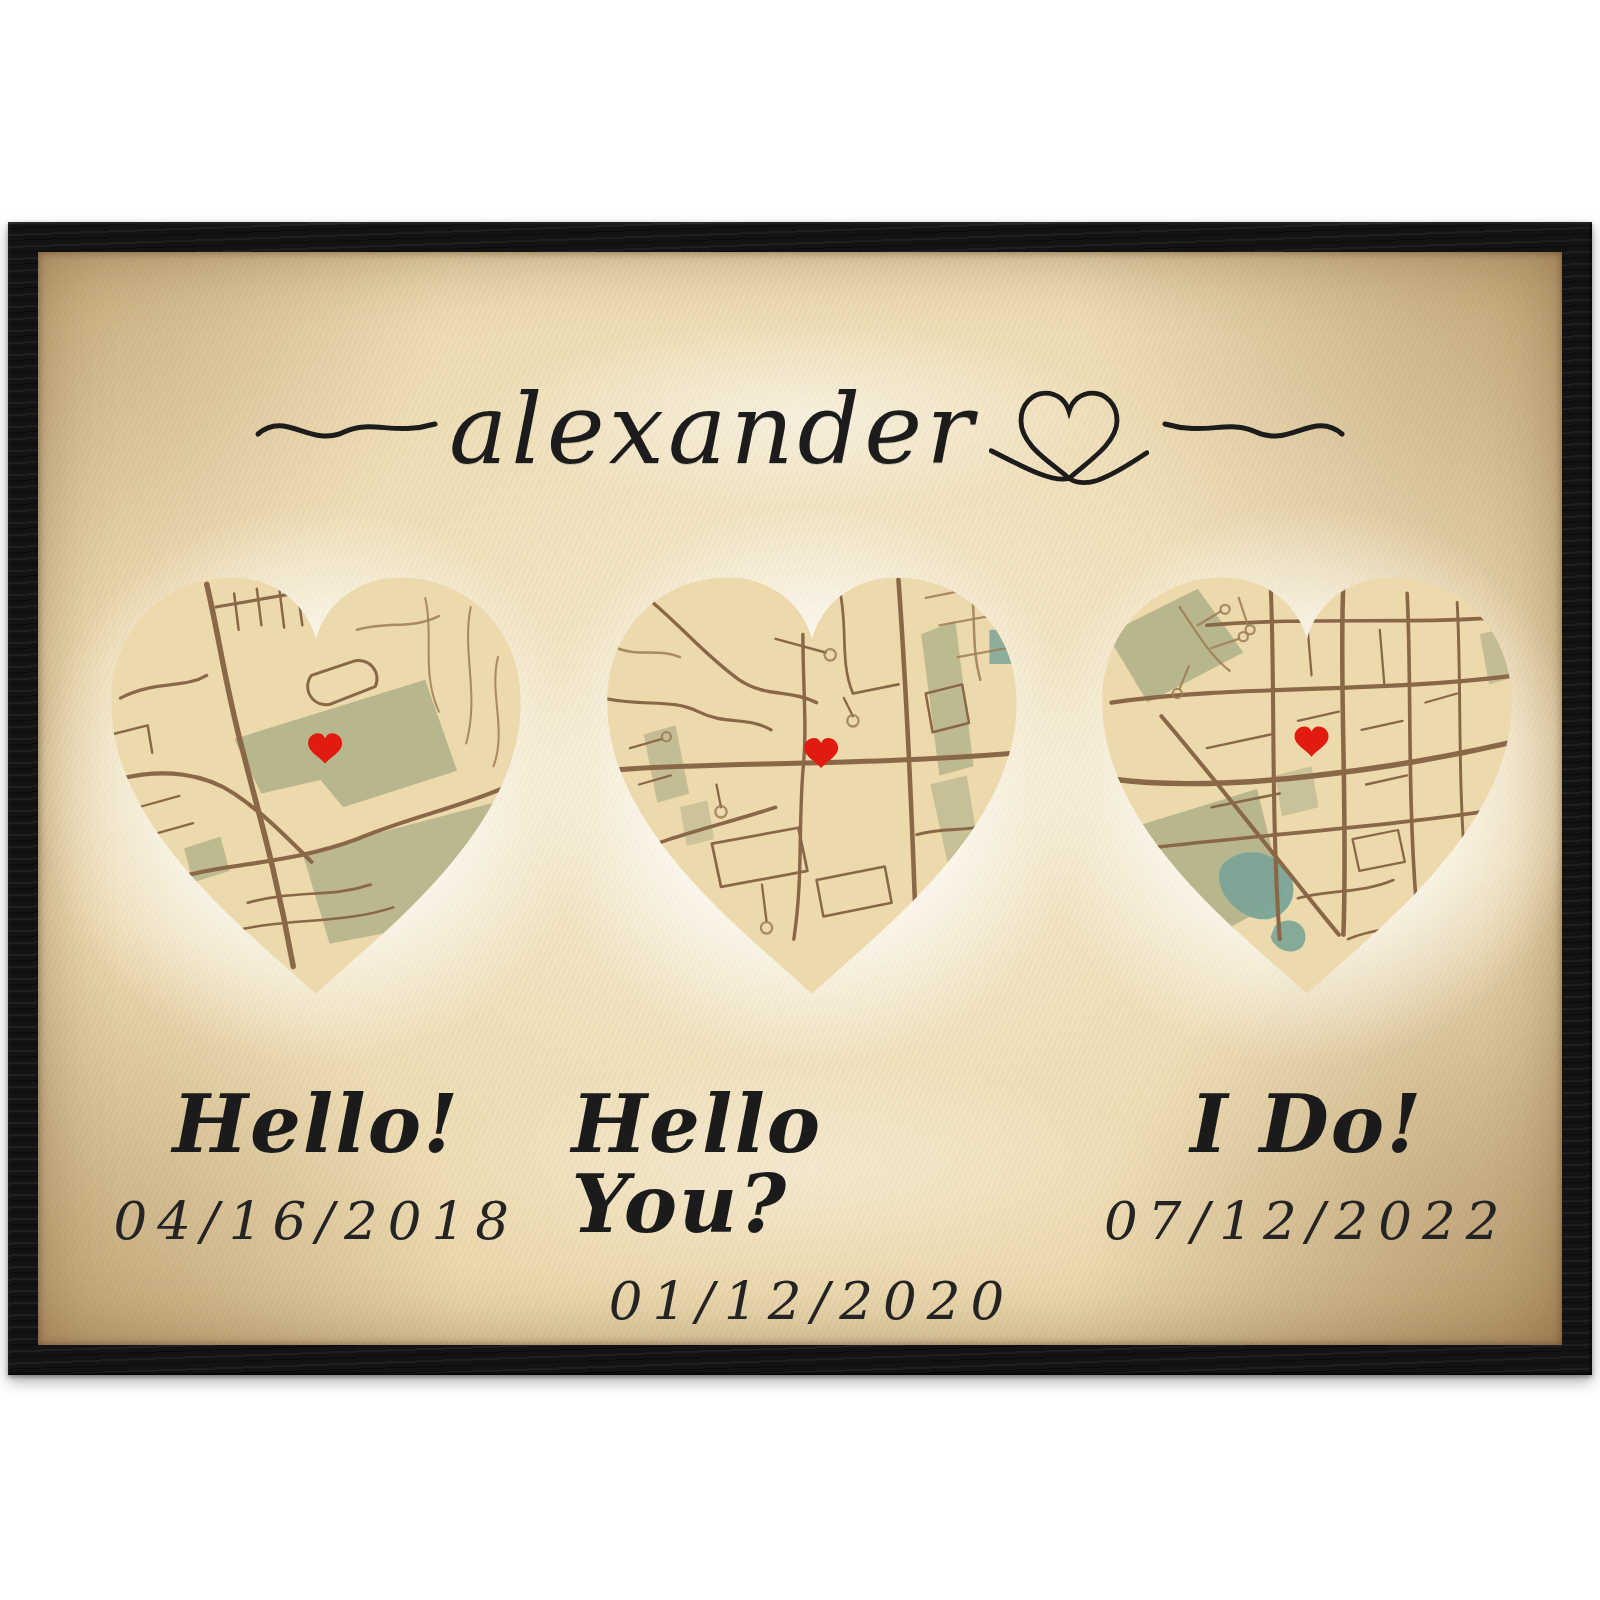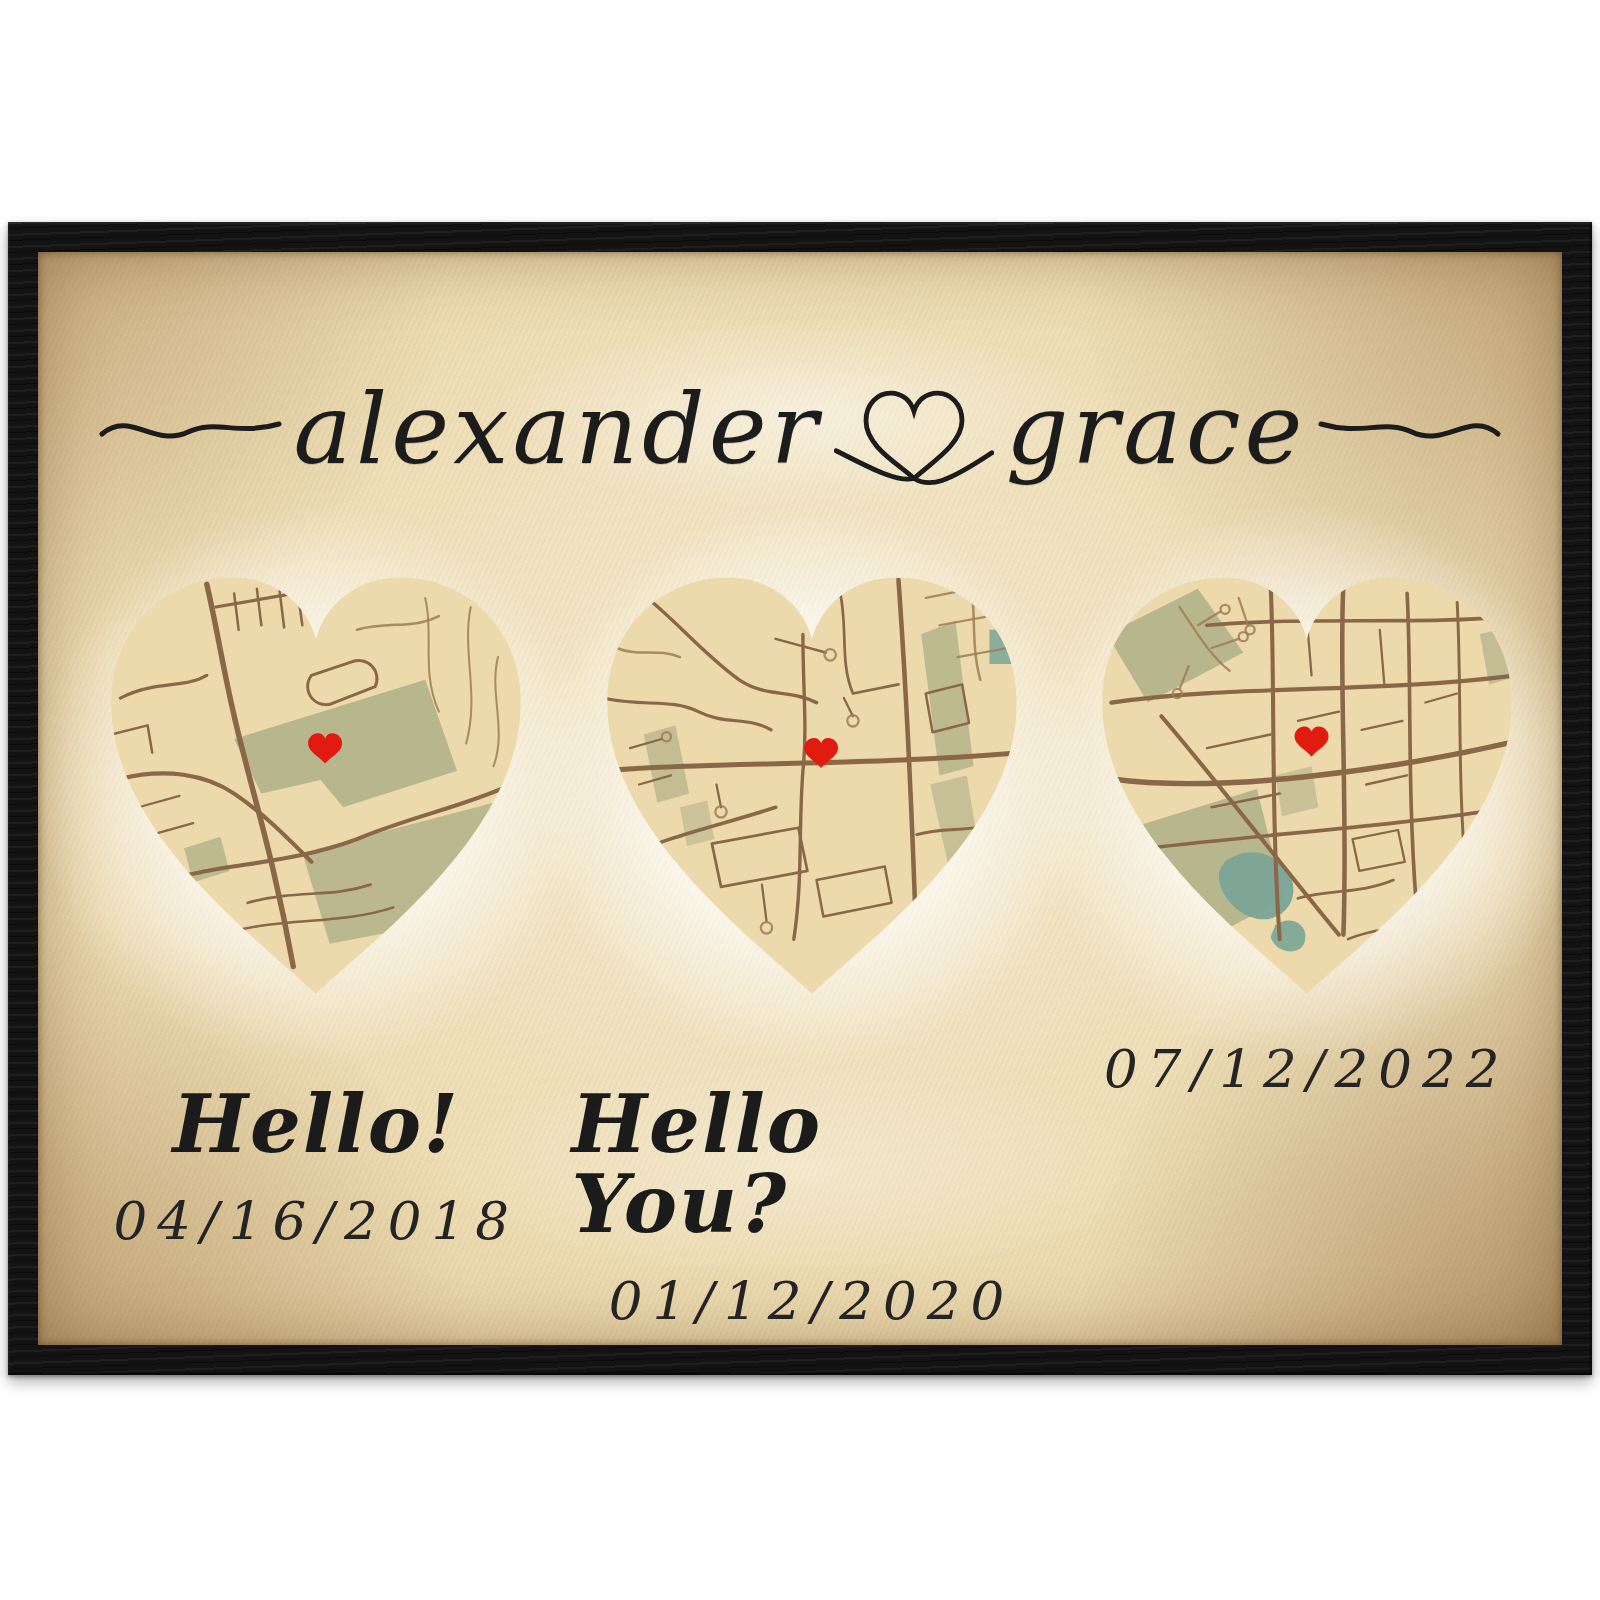--- a/index.html
+++ b/index.html
@@ -79,21 +79,20 @@
     <div class="title-row">
       <svg class="flourish" width="185" height="70" viewBox="0 0 185 70">
         <path d="M4 40 C32 16 56 54 90 38 C118 25 140 42 181 30" stroke="#1c1c1c" stroke-width="5" fill="none" stroke-linecap="round"></path>
       </svg>
       <span class="name">alexander</span>
       <svg class="heart-divider" width="160" height="118" viewBox="0 0 150 110" aria-label="♡">
         <path d="M2 66 C30 80 58 96 75 92" stroke="#1c1c1c" stroke-width="4.5" fill="none" stroke-linecap="round"></path>
         <path d="M75 92 C60 78 30 62 30 38 C30 22 41 12 53 12 C64 12 72 19 75 29 C78 19 86 12 97 12 C109 12 120 22 120 38 C120 60 90 78 75 92" stroke="#1c1c1c" stroke-width="4.5" fill="none" stroke-linecap="round"></path>
         <path d="M75 92 C90 101 106 96 148 68" stroke="#1c1c1c" stroke-width="4.5" fill="none" stroke-linecap="round"></path>
       </svg>
-      <span class="name">grace</span>
       <svg class="flourish" width="185" height="70" viewBox="0 0 185 70">
         <path d="M4 30 C45 42 67 25 95 38 C129 54 153 16 181 40" stroke="#1c1c1c" stroke-width="5" fill="none" stroke-linecap="round"></path>
       </svg>
     </div>
 
     <div class="hearts-row">
 
       <div class="milestone-column">
         <div class="heart-wrap">
           <svg width="460" height="455" viewBox="0 0 200 200">
@@ -248,18 +247,19 @@
                 <path class="r" stroke-width="1" d="M132 32 L134 56"></path>
                 <path class="r" stroke-width="1.1" d="M58 110 L88 104"></path>
                 <path class="r" stroke-width="1.2" d="M96 150 C110 146 124 148 138 142"></path>
                 <path class="r" stroke-width="1.1" d="M118 168 C132 162 146 164 158 156"></path>
                 <path class="r" stroke-width="1" d="M120 124 L140 120 L143 134 L123 138 Z"></path>
               </g>
               <path transform="translate(102,82) scale(1.7)" d="M0 3.4 C-1.4 1.7 -4.4 0.3 -4.4 -1.8 C-4.4 -3.4 -3.1 -4.4 -1.9 -4.4 C-1 -4.4 -0.3 -3.9 0 -3.1 C0.3 -3.9 1 -4.4 1.9 -4.4 C3.1 -4.4 4.4 -3.4 4.4 -1.8 C4.4 0.3 1.4 1.7 0 3.4 Z" fill="#e11b10"></path>
             </g>
           </svg>
         </div>
+        <div class="milestone-label">I Do!</div>
         <div class="milestone-date">07/12/2022</div>
       </div>
 
     </div>
   </div>
 </div>
 
 </body></html>

